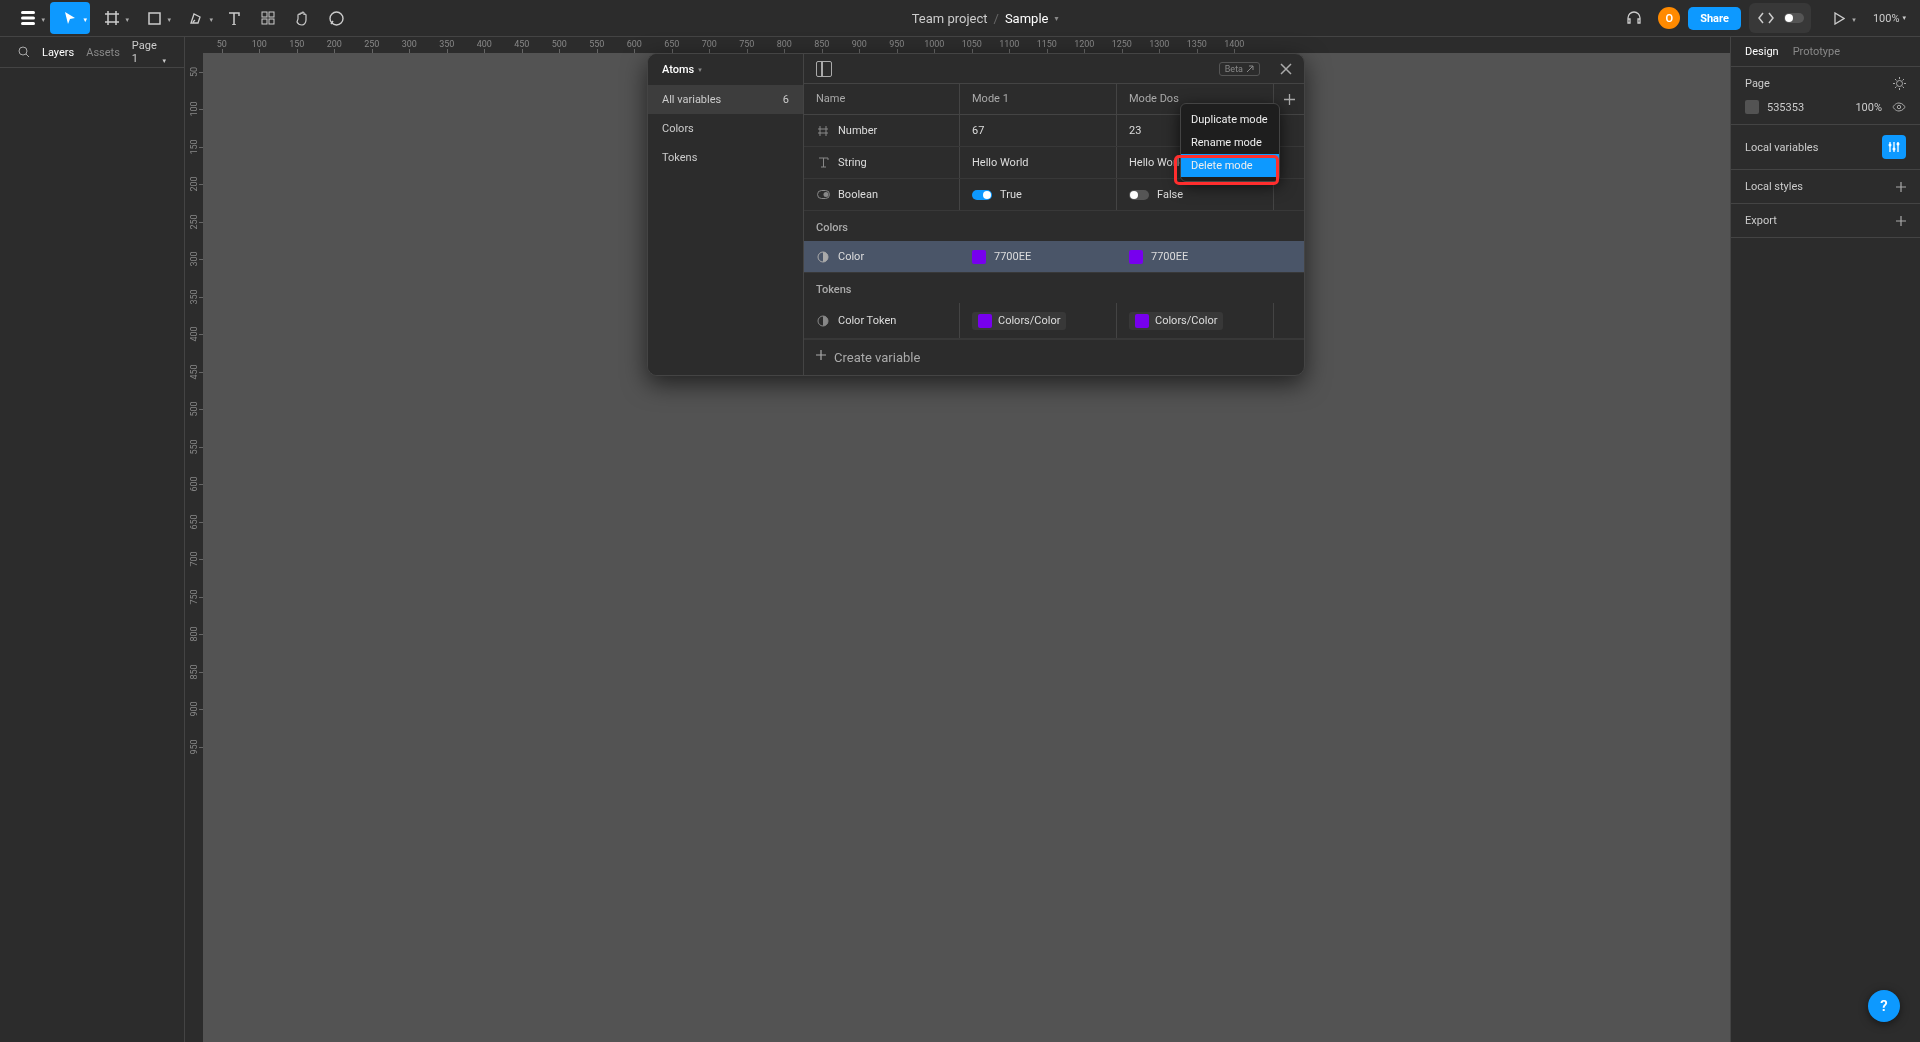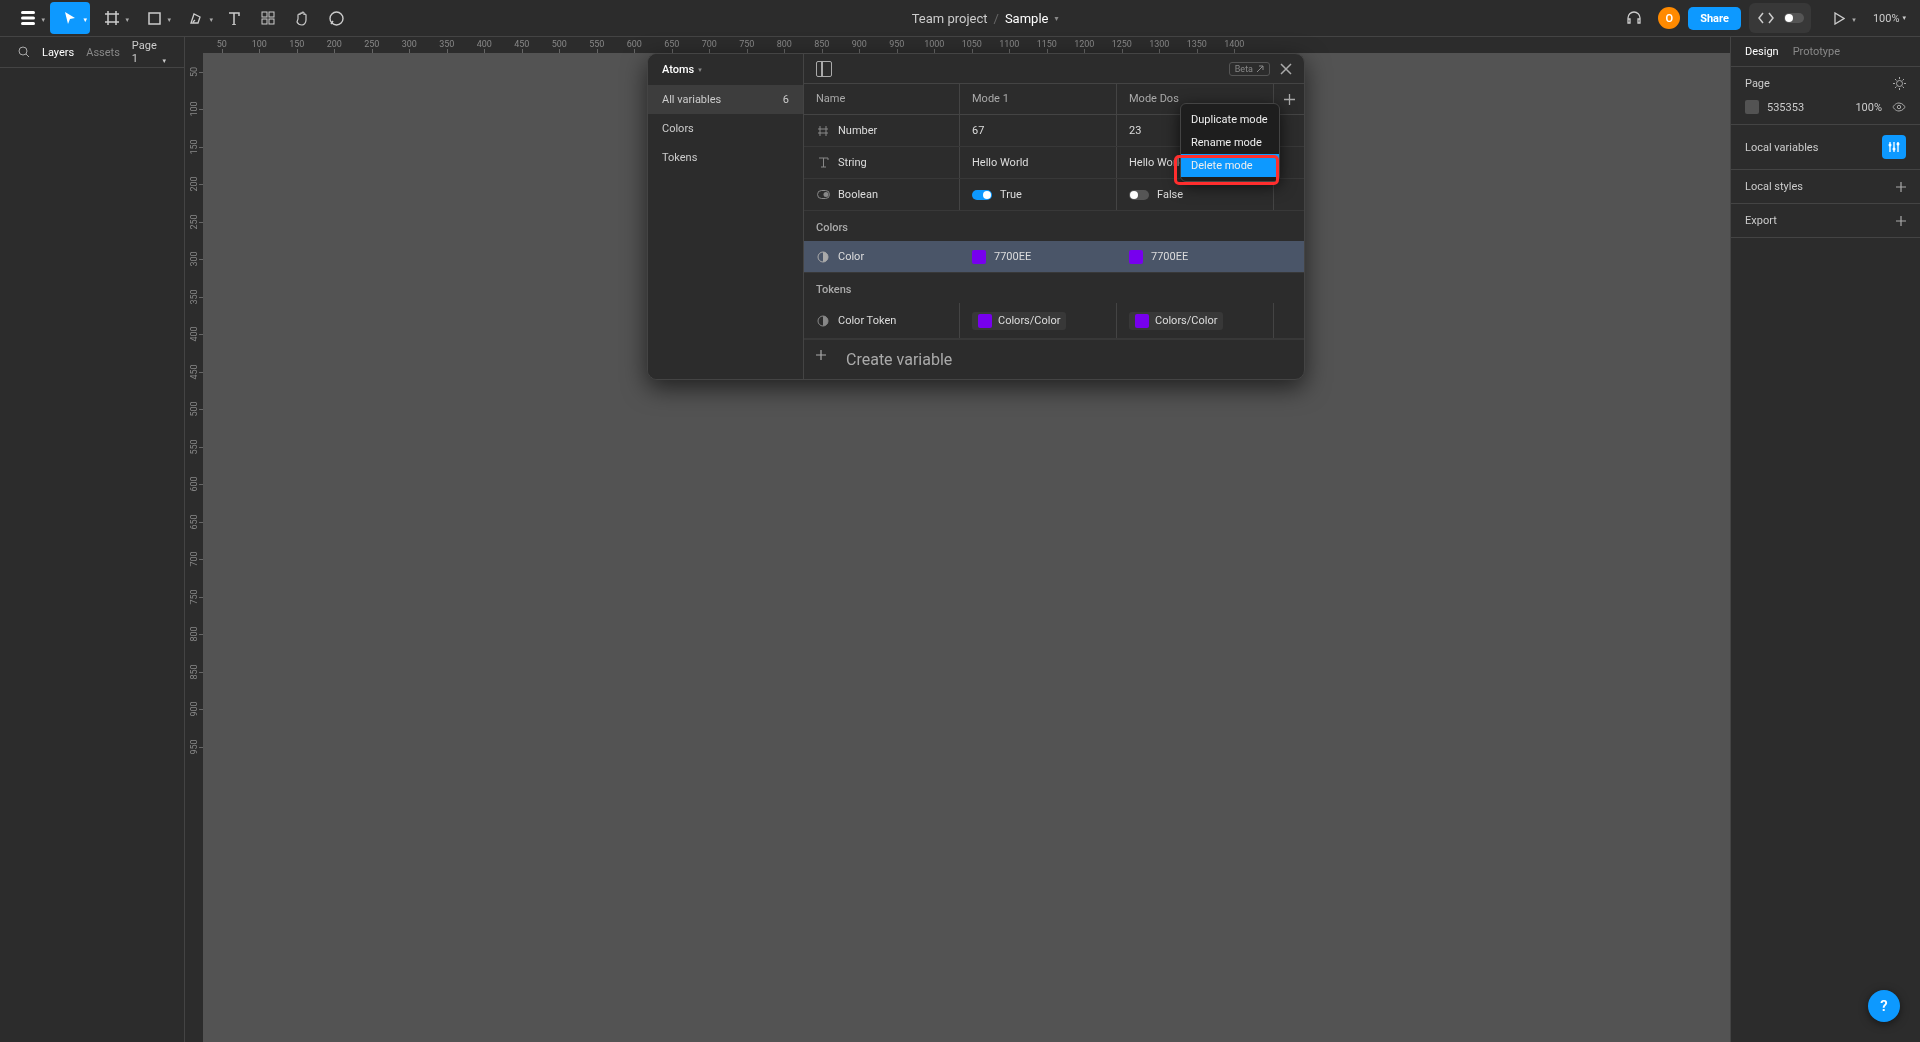--- a/index.html
+++ b/index.html
@@ -101,21 +101,21 @@
       overflow:hidden;
     }
     .var-sidebar {
       width: 157px; background:#2c2c2c; border-right:1px solid #444;
       display:flex; flex-direction:column;
     }
     .var-sb-head { padding:9px 14px; font-size:11px; color:#fff; font-weight:500; display:flex; align-items:center; gap:4px;}
     .var-sb-item { padding:8px 14px; font-size:11px; color:#ccc; display:flex; justify-content:space-between;}
     .var-sb-item.active { background:#3d3d3d;}
     .var-main { flex:1; display:flex; flex-direction:column; }
-    .var-topbar { height:30px; display:flex; align-items:center; padding:0 12px; gap:10px; border-bottom:1px solid #444;}
+    .var-topbar { height:30px; display:flex; align-items:center; padding:0 12px; gap:20px; border-bottom:1px solid #444;}
     .panel-icon{width:16px;height:16px;border:1.5px solid #aaa;border-radius:2px;position:relative;}
     .panel-icon::before{content:"";position:absolute;left:4px;top:0;bottom:0;width:1.5px;background:#aaa;}
     .var-topbar .spacer{flex:1;}
     .beta-tag{font-size:9px;color:#888;border:1px solid #555;padding:1px 5px;border-radius:3px;display:flex;align-items:center;gap:3px;}
     .close-x{font-size:14px;color:#aaa;}
     .var-table { display:flex; flex-direction:column;}
     .vt-header { display:flex; height:31px; border-bottom:1px solid #444; font-size:11px; color:#aaa;}
     .vt-cell-name { width:156px; padding:8px 12px; border-right:1px solid #444;}
     .vt-cell-mode { width:157px; padding:8px 12px; border-right:1px solid #444;}
     .vt-cell-add { width:30px; display:flex;align-items:center;justify-content:center;}
@@ -123,21 +123,21 @@
     .vt-row.sel { background:#4a5568;}
     .vt-icon{width:14px;display:inline-flex;align-items:center;justify-content:center;margin-right:8px;color:#888;}
     .vt-val{display:flex;align-items:center;gap:8px;}
     .swatch{width:14px;height:14px;border-radius:2px;}
     .toggle{width:20px;height:10px;border-radius:5px;background:#555;position:relative;}
     .toggle.on{background:#0d99ff;}
     .toggle::after{content:"";position:absolute;top:1px;width:8px;height:8px;border-radius:50%;background:#fff;}
     .toggle.on::after{right:1px;}
     .toggle.off::after{left:1px;}
     .vt-group { padding:10px 12px 7px; font-size:11px; color:#aaa; font-weight:500;}
-    .vt-create { display:flex; align-items:flex-start; gap:20px; padding:10px 12px; color:#aaa; font-size:16px;}
+    .vt-create { display:flex; align-items:flex-start; gap:8px; padding:10px 12px; color:#aaa; font-size:13px;}
     .token-chip{display:flex;align-items:center;gap:6px;background:#383838;padding:2px 6px;border-radius:3px;}
     
     .ctx-menu {
       position:absolute;
       left: 1180px; top: 103px;
       background:#1e1e1e; border:1px solid #444; border-radius:6px;
       padding:4px 0; width:100px;
       box-shadow: 0 4px 16px rgba(0,0,0,.7);
       z-index:50;
     }

